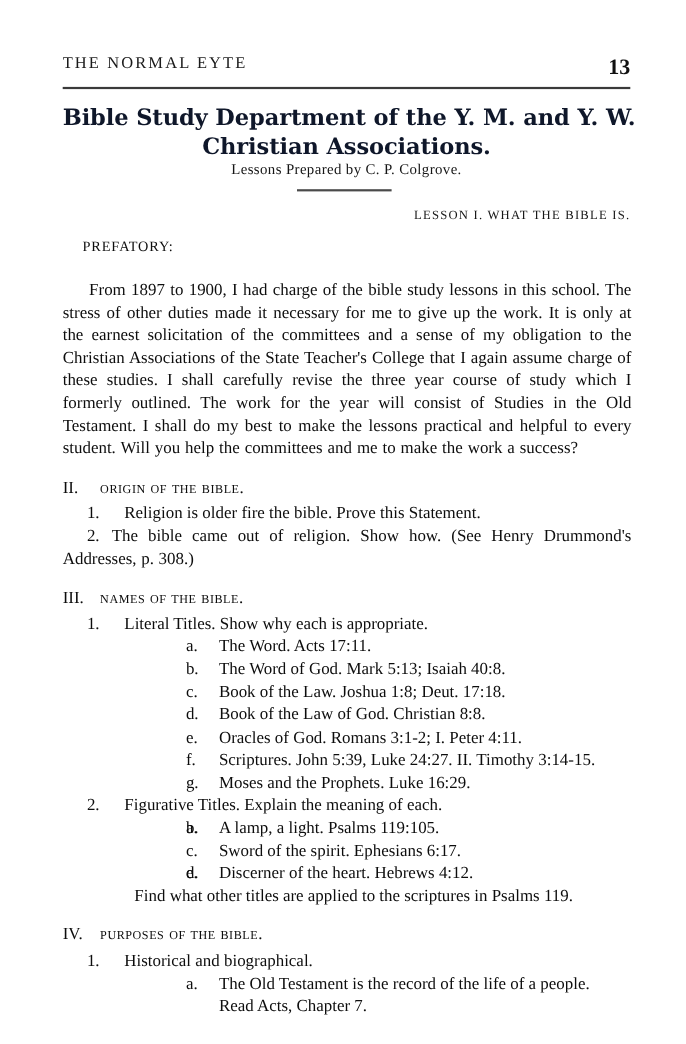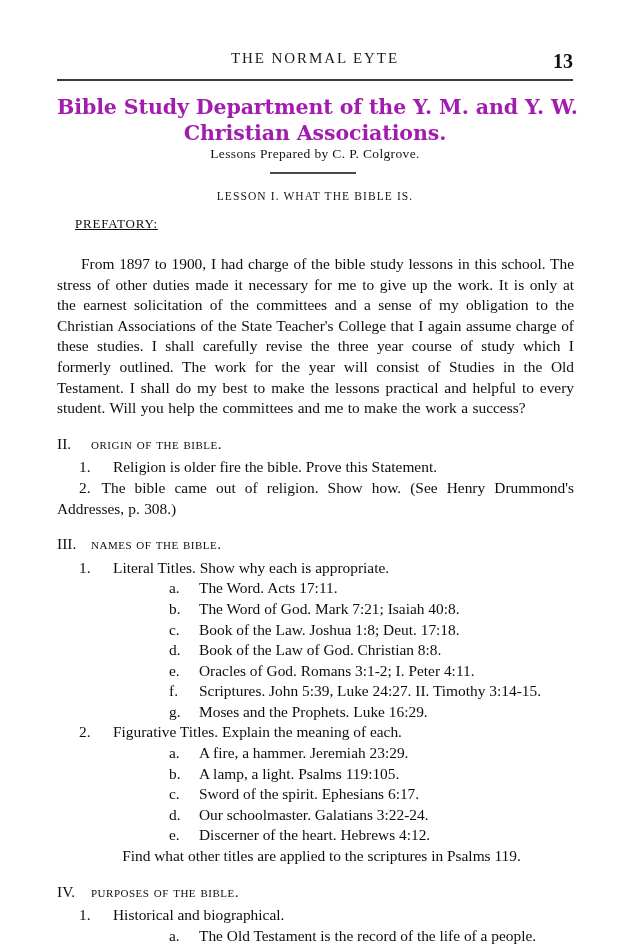--- a/index.html
+++ b/index.html
@@ -29,21 +29,21 @@
     position: absolute;
     left: 57px;
     right: 51px;
     top: 50px;
     height: 22px;
   }
   .runhead-title {
     position: absolute;
     left: 0;
     right: 0;
-    text-align: center;
+    text-align: left;
     font-size: 15px;
     letter-spacing: 1.9px;
     color: #1a1a1a;
     white-space: nowrap;
   }
   .runhead-folio {
     position: absolute;
     right: 0;
     top: 0;
     font-size: 20px;
@@ -67,21 +67,21 @@
     width: 516px;
     top: 94px;
     text-align: center;
   }
   .title-line {
     font-family: "DejaVu Serif", "Liberation Serif", serif;
     font-weight: 700;
     font-size: 20.5px;
     line-height: 26px;
     letter-spacing: -0.1px;
-    color: #a21caf;
+    color: #0f172a;
     white-space: nowrap;
   }
   .byline {
     font-size: 13.5px;
     letter-spacing: 0.35px;
     color: #151515;
   }
   .rule-short {
     position: absolute;
     left: 270px;
@@ -89,21 +89,21 @@
     top: 172px;
     height: 2px;
     background: #4a4a4a;
   }
 
   .lesson-head {
     position: absolute;
     left: 57px;
     width: 516px;
     top: 190px;
-    text-align: center;
+    text-align: right;
     font-size: 11.5px;
     letter-spacing: 1.1px;
     color: #161616;
     font-variant: small-caps;
     text-transform: uppercase;
   }
 
   
   .body {
     position: absolute;
@@ -114,21 +114,20 @@
     line-height: 20.6px;
     color: #0d0d0d;
   }
 
   .prefatory {
     margin: 0 0 0 18px;
     font-size: 13px;
     letter-spacing: 0.8px;
     text-transform: uppercase;
     line-height: 20px;
-    text-decoration: underline;
   }
 
   p.para {
     margin: 20px 0 0 0;
     text-indent: 24px;
     text-align: justify;
     text-justify: inter-word;
     word-spacing: 0.6px;
     hyphens: none;
   }
@@ -248,35 +247,35 @@
 
     <div class="sec">
       <div class="sec-head">
         <span class="sec-num">III.</span><span class="sc">Names Of The Bible.</span>
       </div>
       <ul class="lvl1">
         <li>
           <span class="mk">1.</span><span>Literal Titles.   Show why each is appropriate.</span>
           <ul class="lvl2">
             <li><span class="mk">a.</span><span>The Word.   Acts 17:11.</span></li>
-            <li><span class="mk">b.</span><span>The Word of God.   Mark 7:21; Isaiah 40:8.</span></li>
+            <li><span class="mk">b.</span><span>The Word of God.   Mark 5:13; Isaiah 40:8.</span></li>
             <li><span class="mk">c.</span><span>Book of the Law.   Joshua 1:8; Deut. 17:18.</span></li>
             <li><span class="mk">d.</span><span>Book of the Law of God.   Christian 8:8.</span></li>
             <li><span class="mk">e.</span><span>Oracles of God.   Romans 3:1-2;   I. Peter 4:11.</span></li>
             <li><span class="mk">f.</span><span>Scriptures.   John 5:39, Luke 24:27.  II. Timothy 3:14-15.</span></li>
             <li><span class="mk">g.</span><span>Moses and the Prophets.   Luke 16:29.</span></li>
           </ul>
         </li>
         <li>
           <span class="mk">2.</span><span>Figurative Titles.   Explain the meaning of each.</span>
           <ul class="lvl2">
-            <li><span class="mk">a.</span><span>A fire, a hammer.   Jeremiah 23:29.</span></li>
+            <li><span class="mk">a.</span></li>
             <li><span class="mk">b.</span><span>A lamp, a light.   Psalms 119:105.</span></li>
             <li><span class="mk">c.</span><span>Sword of the spirit.   Ephesians 6:17.</span></li>
-            <li><span class="mk">d.</span><span>Our schoolmaster.   Galatians 3:22-24.</span></li>
+            <li><span class="mk">d.</span></li>
             <li><span class="mk">e.</span><span>Discerner of the heart.   Hebrews 4:12.</span></li>
           </ul>
         </li>
       </ul>
       <div class="freeline">Find what other titles are applied to the scriptures in Psalms 119.</div>
     </div>
 
     <div class="sec">
       <div class="sec-head">
         <span class="sec-num">IV.</span><span class="sc">Purposes Of The Bible.</span>

